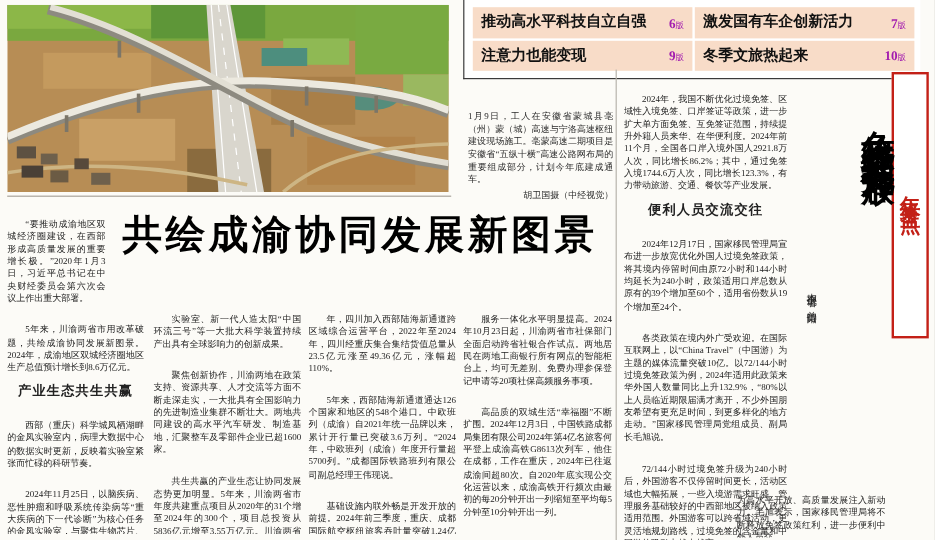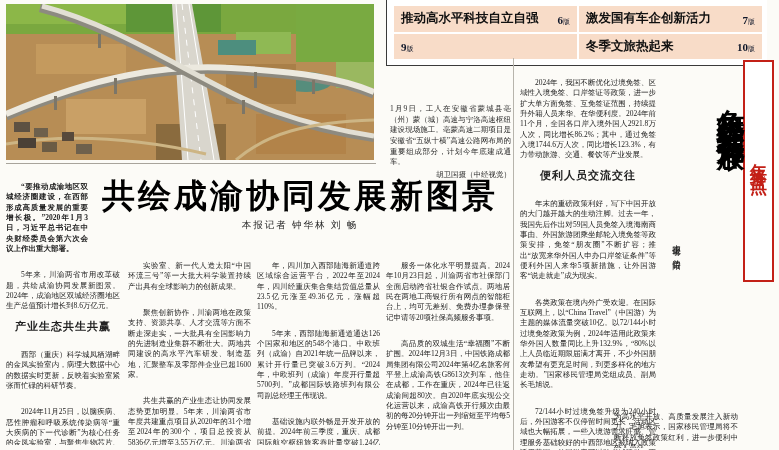--- a/index.html
+++ b/index.html
@@ -8,37 +8,37 @@
   
   .photo{position:absolute;left:6px;top:4px;width:368px;height:156px;overflow:hidden;}
   .photo svg{display:block;}
   .photo-rule{position:absolute;left:6px;top:163px;width:370px;height:1px;background:#a8a49c;}
   
   .toc{position:absolute;left:386px;top:0;width:381px;height:66px;box-sizing:border-box;
        border-left:1.5px solid #3a3a3a;border-bottom:1.5px solid #3a3a3a;background:#fff;
        display:grid;grid-template-columns:1fr 1fr;grid-template-rows:1fr 1fr;gap:2px;padding:6px 5px 6px 7px;}
   .toc-cell{background:#f8dcc8;display:flex;align-items:center;justify-content:space-between;padding:0 7px;}
   .toc-title{font-family:"Liberation Sans","DejaVu Sans",sans-serif;font-weight:bold;font-size:12.5px;color:#111;}
-  .toc-pg{white-space:nowrap;color:#0f172a;}
+  .toc-pg{white-space:nowrap;color:#a21caf;}
   .toc-page{font-size:11px;font-weight:bold;}
   .toc-unit{font-size:7px;}
   
-  .caption{position:absolute;left:390px;top:104px;width:121px;font-size:7.5px;line-height:1.42;
+  .caption{position:absolute;left:390px;top:92px;width:121px;font-size:7.5px;line-height:1.42;
            text-align:justify;color:#2a2a2a;}
   .caption .cap-text{text-indent:2em;display:inline;}
   .caption .credit{text-align:right;margin-top:2px;}
   
   .headline{position:absolute;left:86px;top:174px;width:428px;margin:0;text-align:center;
             font-size:33px;font-weight:700;letter-spacing:3px;color:#000;}
   .byline-main{position:absolute;left:86px;top:219px;width:428px;text-align:center;
                font-size:9.5px;letter-spacing:2px;color:#222;}
   
   .col{position:absolute;text-align:justify;font-size:7.5px;line-height:1.38;overflow:hidden;color:#222;}
   .col p{margin:16px 0 2px 0;text-indent:2em;}
-  .col p.lead{font-weight:bold;width:82px;}
+  .col p.lead{font-weight:normal;width:82px;}
   .sec{text-align:center;font-size:11px;font-weight:bold;letter-spacing:1px;margin:7px 0 5px 0;
        font-family:"Liberation Sans","DejaVu Sans",sans-serif;}
   .col1{left:6px;top:166px;width:114px;height:279px;}
   .col2{left:128px;top:245px;width:123px;height:200px;}
   .col3{left:257px;top:245px;width:123px;height:200px;}
   .col4{left:386px;top:245px;width:124px;height:200px;}
   
   .vrule{position:absolute;left:513px;top:58px;width:1px;height:392px;background:#b7b4ac;}
   
   .side-col{left:520px;top:62px;width:136px;height:388px;}
@@ -108,35 +108,35 @@
   <div class="toc">
     <div class="toc-cell">
       <span class="toc-title">推动高水平科技自立自强</span>
       <span class="toc-pg"><span class="toc-page">6</span><span class="toc-unit">版</span></span>
     </div>
     <div class="toc-cell">
       <span class="toc-title">激发国有车企创新活力</span>
       <span class="toc-pg"><span class="toc-page">7</span><span class="toc-unit">版</span></span>
     </div>
     <div class="toc-cell">
+      <span class="toc-title">注意力也能变现</span>
       <span class="toc-pg"><span class="toc-page">9</span><span class="toc-unit">版</span></span>
     </div>
     <div class="toc-cell">
       <span class="toc-title">冬季文旅热起来</span>
       <span class="toc-pg"><span class="toc-page">10</span><span class="toc-unit">版</span></span>
     </div>
   </div>
 
   <div class="caption">
     <span class="cap-text">1月9日，工人在安徽省蒙城县亳（州）蒙（城）高速与宁洛高速枢纽建设现场施工。亳蒙高速二期项目是安徽省“五纵十横”高速公路网布局的重要组成部分，计划今年底建成通车。</span>
     <div class="credit">胡卫国摄（中经视觉）</div>
   </div>
 
   <h1 class="headline">共绘成渝协同发展新图景</h1>
-  <div class="byline-main">本报记者 钟华林 刘 畅</div>
 
   <div class="col col1">
     <p class="lead">“要推动成渝地区双城经济圈建设，在西部形成高质量发展的重要增长极。”2020年1月3日，习近平总书记在中央财经委员会第六次会议上作出重大部署。</p>
     <p>5年来，川渝两省市用改革破题，共绘成渝协同发展新图景。2024年，成渝地区双城经济圈地区生产总值预计增长到8.6万亿元。</p>
     <h3 class="sec">产业生态共生共赢</h3>
     <p>西部（重庆）科学城凤栖湖畔的金凤实验室内，病理大数据中心的数据实时更新，反映着实验室紧张而忙碌的科研节奏。</p>
     <p>2024年11月25日，以脑疾病、恶性肿瘤和呼吸系统传染病等“重大疾病的下一代诊断”为核心任务的金凤实验室，与聚焦生物芯片、医学影像、生物材料等细分赛道的天府锦城实验室（未来医学城）签署合作协议。成渝医学领域的两位“种子选手”在先进医疗技术、创新医疗器械等领域实现资源共享、优势互补。</p>
 
   </div>
 
@@ -159,21 +159,21 @@
     <p>服务一体化水平明显提高。2024年10月23日起，川渝两省市社保部门全面启动跨省社银合作试点。两地居民在两地工商银行所有网点的智能柜台上，均可无差别、免费办理参保登记申请等20项社保高频服务事项。</p>
     <p>高品质的双城生活“幸福圈”不断扩围。2024年12月3日，中国铁路成都局集团有限公司2024年第4亿名旅客何平登上成渝高铁G8613次列车，他住在成都，工作在重庆，2024年已往返成渝间超80次。自2020年底实现公交化运营以来，成渝高铁开行频次由最初的每20分钟开出一列缩短至平均每5分钟至10分钟开出一列。</p>
     <p>随着民生保障的“一体化”实施，川渝两省市居民生活联系密度越来越高，5年来，“川渝通办”事项日均办理超2万件次，161项医检互认覆盖川渝两地995家公立医院，两地群众的获得感、幸福感、安全感不断增强。</p>
   </div>
 
   <div class="vrule"></div>
 
   <div class="col side-col">
     <p>2024年，我国不断优化过境免签、区域性入境免签、口岸签证等政策，进一步扩大单方面免签、互免签证范围，持续提升外籍人员来华、在华便利度。2024年前11个月，全国各口岸入境外国人2921.8万人次，同比增长86.2%；其中，通过免签入境1744.6万人次，同比增长123.3%，有力带动旅游、交通、餐饮等产业发展。</p>
     <h3 class="sec">便利人员交流交往</h3>
-    <p>年末的重磅政策利好，写下中国开放的大门越开越大的生动注脚。过去一年，我国先后作出对59国人员免签入境海南商事由、外国旅游团乘坐邮轮入境免签等政策安排，免签“朋友圈”不断扩容；推出“放宽来华外国人申办口岸签证条件”等便利外国人来华5项新措施，让外国游客“说走就走”成为现实。</p>
+    <p>2024年12月17日，国家移民管理局宣布进一步放宽优化外国人过境免签政策，将其境内停留时间由原72小时和144小时均延长为240小时，政策适用口岸总数从原有的39个增加至60个，适用省份数从19个增加至24个。</p>
     <p>各类政策在境内外广受欢迎。在国际互联网上，以“China Travel”（中国游）为主题的媒体流量突破10亿。以72/144小时过境免签政策为例，2024年适用此政策来华外国人数量同比上升132.9%，“80%以上人员临近期限届满才离开，不少外国朋友希望有更充足时间，到更多样化的地方走动。”国家移民管理局党组成员、副局长毛旭说。</p>
     <p>72/144小时过境免签升级为240小时后，外国游客不仅停留时间更长，活动区域也大幅拓展，一些入境游需求旺盛、管理服务基础较好的中西部地区被纳入政策适用范围。外国游客可以跨省域活动，更灵活地规划路线，过境免签的含金量和中国游的吸引力越来越高。</p>
 
   </div>
 
   <div class="badge">年终盘点⑨</div>
   <div class="v-headline">免签政策红利充分释放</div>
   <div class="v-byline">本报记者 曾诗阳</div>
 
   <div class="side-bottom">

